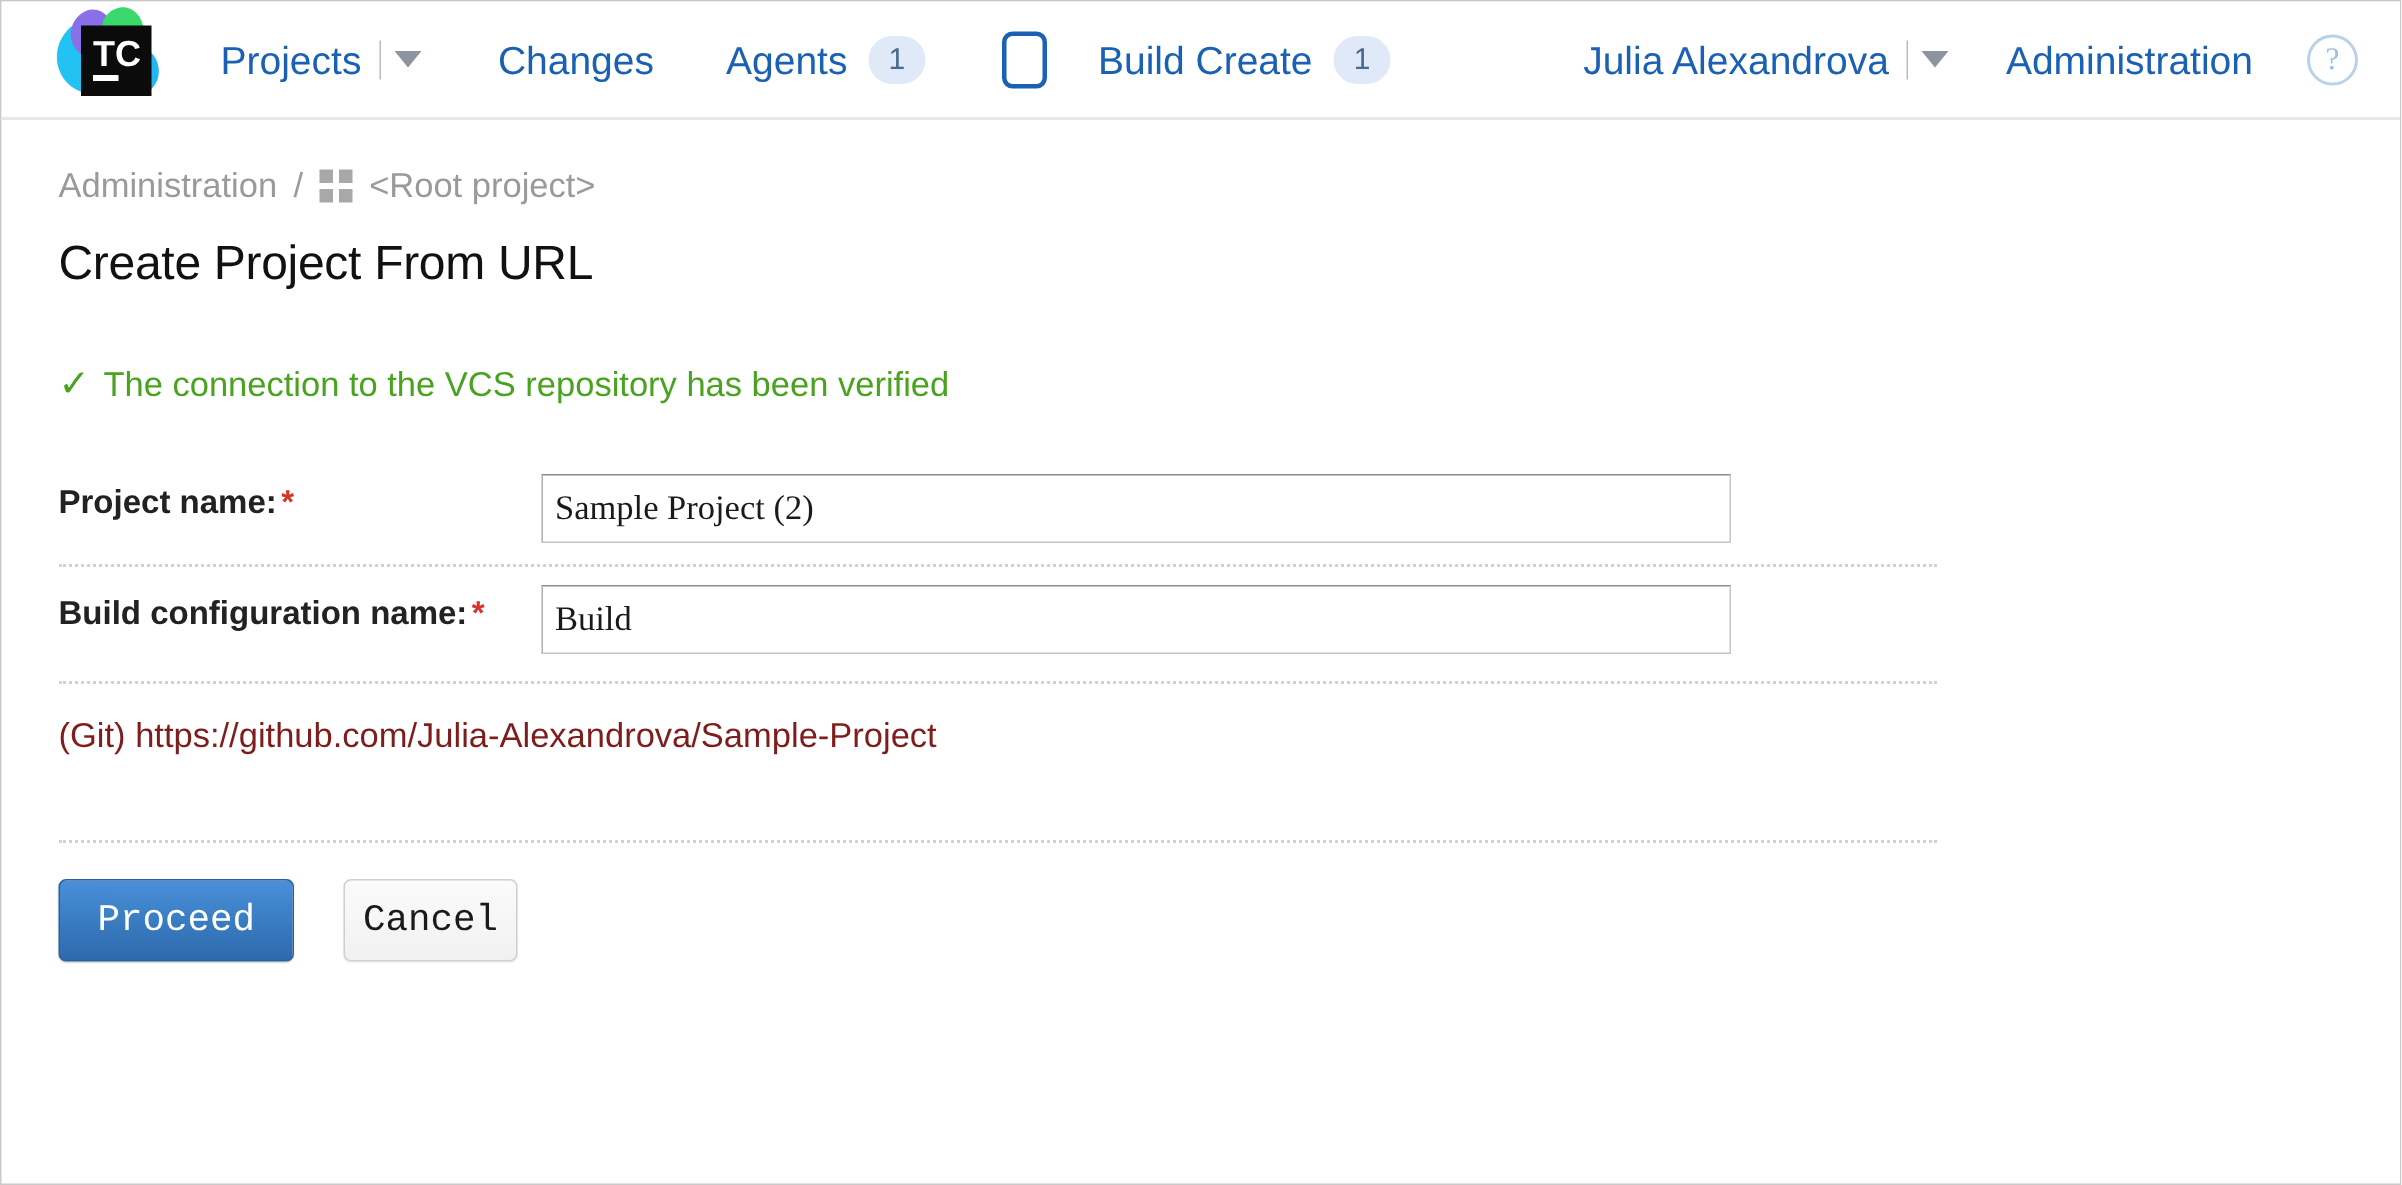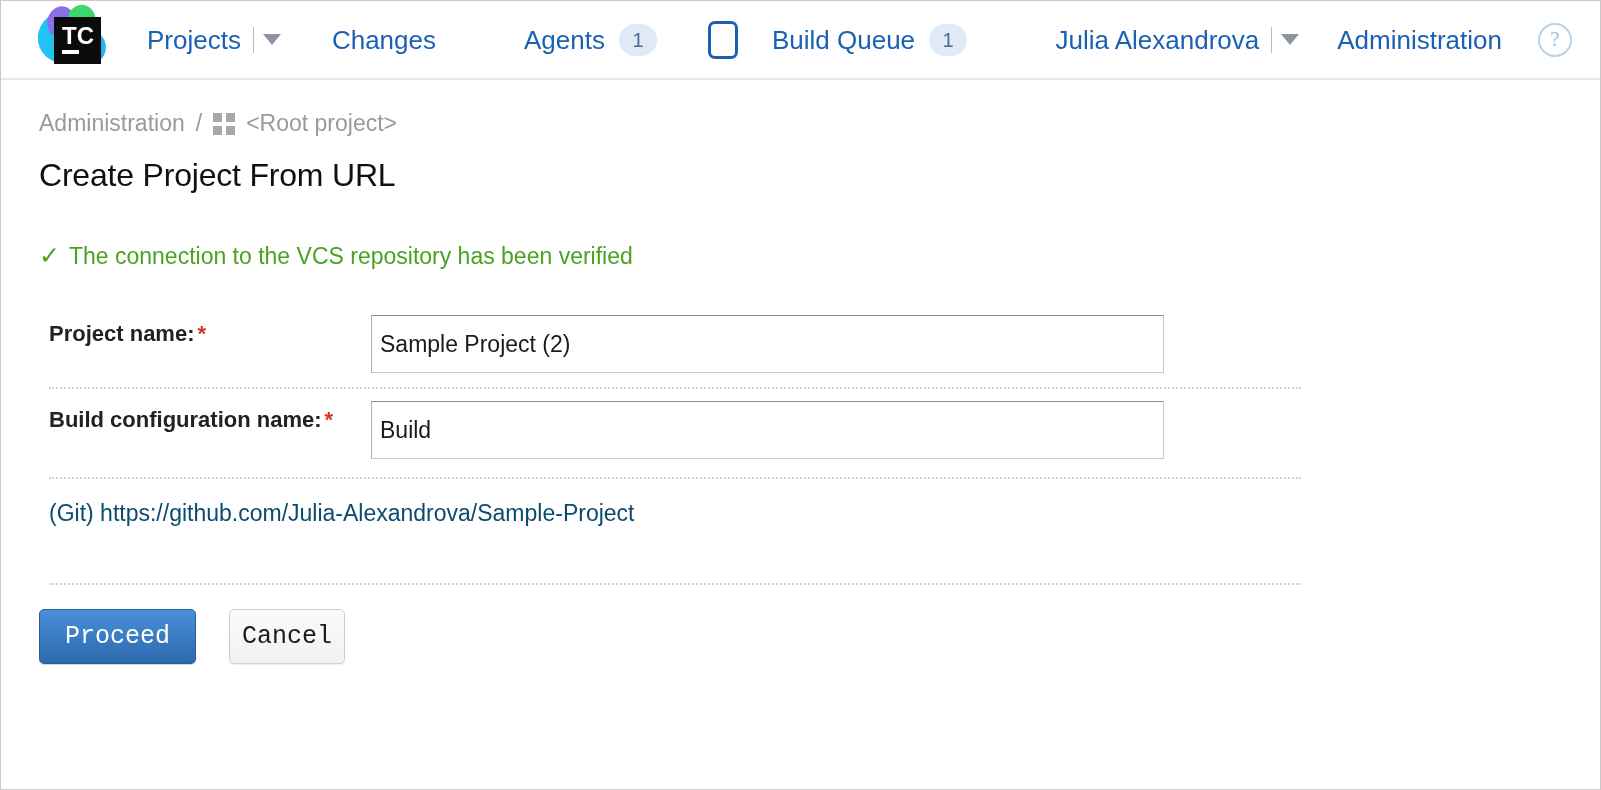--- a/index.html
+++ b/index.html
@@ -55,21 +55,21 @@
   .nav-item {
     display: flex;
     align-items: center;
     color: #1b61b3;
     font-size: 26px;
     line-height: 1;
     white-space: nowrap;
     cursor: pointer;
   }
   .nav-gap-1 { margin-right: 51px; }
-  .nav-gap-2 { margin-right: 88px; }
+  .nav-gap-2 { margin-right: 48px; }
   .nav-gap-3 { margin-right: 30px; }
 
   .split-sep {
     display: inline-block;
     width: 1px;
     height: 26px;
     background: #b6bcc4;
     margin: 0 9px 0 12px;
   }
   .caret-down {
@@ -168,21 +168,20 @@
   #success-msg .check {
     font-size: 25px;
     margin-right: 9px;
     color: #4aa320;
   }
 
   
   #form {
     margin-top: 37px;
     width: 1252px;
-    margin-left: 10px;
   }
   .form-row {
     display: flex;
     align-items: flex-start;
     border-bottom: 2px dotted #d2d2d2;
     box-sizing: border-box;
   }
   .row-label {
     width: 322px;
     flex: 0 0 322px;
@@ -195,37 +194,37 @@
     color: #d4342c;
     font-weight: bold;
     margin-left: 3px;
   }
   .row-field {
     flex: 1 1 auto;
   }
   .text-input {
     box-sizing: border-box;
     width: 793px;
-    height: 58px;
+    height: 46px;
     padding: 0 8px;
     font-size: 23px;
     color: #1a1a1a;
-    font-family: Liberation Sans, sans-serif;
+    font-family: Liberation Serif, serif;
     background: #ffffff;
     border: 1px solid #c6c6c6;
     border-top-color: #8c8c8c;
     border-left-color: #b0b0b0;
     outline: none;
   }
   .text-input.focused {
     border-top-color: #8c8c8c;
   }
   .static-value {
     font-size: 23px;
-    color: #0c4a6e;
+    color: #7f1d1d;
     line-height: 32px;
   }
 
   #row-project   { padding: 8px 0 14px 0; }
   #row-buildconf { padding: 12px 0 18px 0; }
   #row-vcs       { padding: 18px 0 0 0; height: 106px; }
 
   #buttons {
     margin-top: 24px;
     display: flex;
@@ -287,21 +286,21 @@
         </div>
 
         <div class="nav-item nav-gap-3">
           <span>Agents</span>
           <span class="badge">1</span>
         </div>
 
         <div class="agent-box"></div>
 
         <div class="nav-item" style="margin-left:34px;">
-          <span>Build Queue</span>
+          <span>Build Create</span>
           <span class="badge">1</span>
         </div>
       </div>
 
       <div class="nav-right">
         <div class="nav-item">
           <span>Julia Alexandrova</span>
           <span class="split-sep"></span>
           <span class="caret-down"></span>
         </div>

